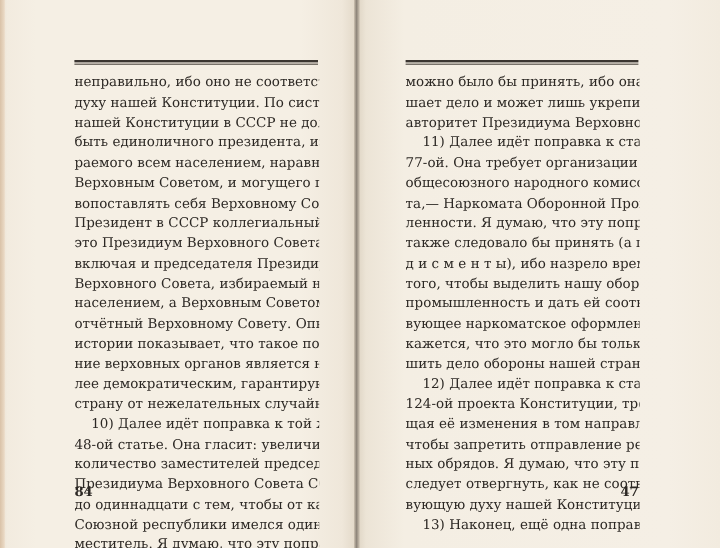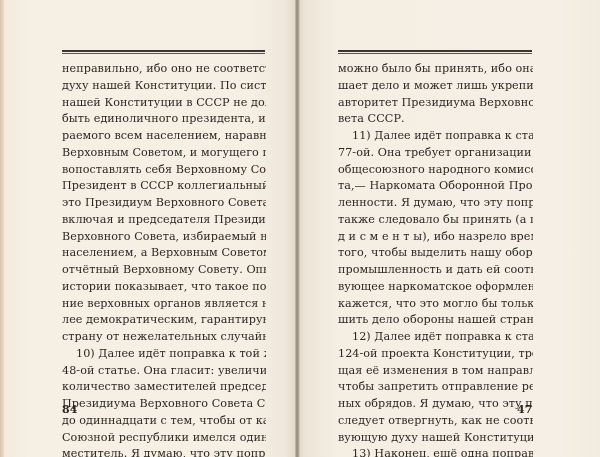--- a/index.html
+++ b/index.html
@@ -57,21 +57,20 @@
         <span class="line">меститель. Я думаю, что эту поправку</span>
       </div>
     <div class="pagenum pagenum-left">84</div>
   </div>
   <div class="page page-right">
     <div class="rule rule-right" style="left:41px"></div>
     <div class="col col-right" id="col-right" style="left:41px">
         <span class="line">можно было бы принять, ибо она улуч-</span>
         <span class="line">шает дело и может лишь укрепить</span>
         <span class="line">авторитет Президиума Верховного Со-</span>
-        <span class="line last">вета СССР.</span>
         <span class="line indent">11) Далее идёт поправка к статье</span>
         <span class="line">77-ой. Она требует организации нового</span>
         <span class="line">общесоюзного народного комиссариа-</span>
         <span class="line">та,— Наркомата Оборонной Промыш-</span>
         <span class="line">ленности. Я думаю, что эту поправку</span>
         <span class="line">также следовало бы принять (а п л о-</span>
         <span class="line">д и с м е н т ы), ибо назрело время для</span>
         <span class="line">того, чтобы выделить нашу оборонную</span>
         <span class="line">промышленность и дать ей соответст-</span>
         <span class="line">вующее наркоматское оформление. Мне</span>

